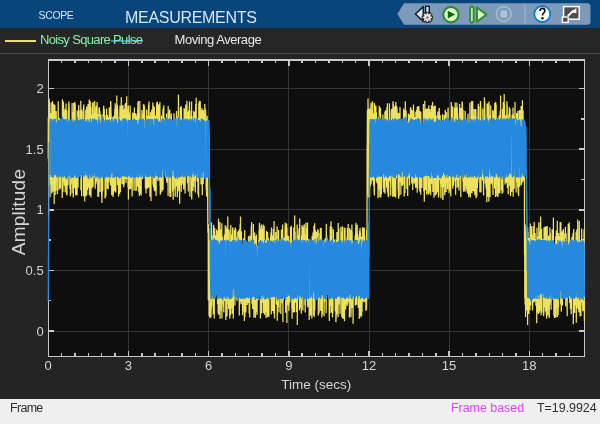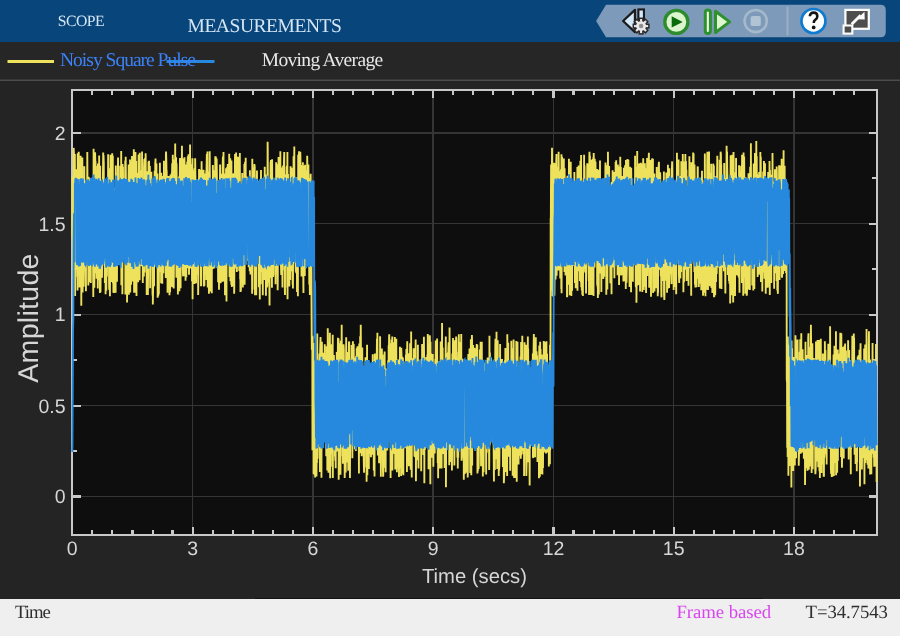--- a/index.html
+++ b/index.html
@@ -1,19 +1,19 @@
 <!DOCTYPE html>
 <html><head><meta charset="utf-8"><style>
 html,body{margin:0;padding:0;}
 body{width:600px;height:424px;position:relative;overflow:hidden;background:#242424;font-family:"Liberation Sans",sans-serif;transform:translateZ(0);}
-.abs{position:absolute;opacity:0.999;font-family:Liberation Serif, serif;}
+.abs{position:absolute;opacity:0.999;}
 </style></head><body>
 <div class="abs" style="left:0;top:0;width:600px;height:28px;background:#07457a"></div>
 <div class="abs" style="left:38.5px;top:8.5px;font-size:10.5px;letter-spacing:-0.35px;color:#d5e6f5;">SCOPE</div>
-<div class="abs" style="left:125px;top:8.5px;font-size:13px;letter-spacing:-0.3px;color:#d5e6f5;">MEASUREMENTS</div>
+<div class="abs" style="left:125px;top:8.5px;font-size:16px;letter-spacing:-0.3px;color:#d5e6f5;">MEASUREMENTS</div>
 <svg width="206" height="28" style="position:absolute;left:394px;top:0;will-change:transform" xmlns="http://www.w3.org/2000/svg">
 <path d="M10,3.2 L3.4,14 L10,24.8 H193 Q196.5,24.8 196.5,21.3 V6.7 Q196.5,3.2 193,3.2 Z" fill="#7d9aba"></path>
 <g transform="translate(-394,0)">
 <path d="M423.3,6.6 L415.4,14 L423.3,21.4 Z" fill="#d4e9f9" stroke="#1b1b1b" stroke-width="1.5" stroke-linejoin="round"></path>
 <rect x="425.6" y="6.3" width="3.7" height="8.5" fill="#d4e9f9" stroke="#1b1b1b" stroke-width="1.4"></rect>
 <g transform="translate(427.4,17.4)">
 <g fill="#e9e9e9" stroke="#2a2a2a" stroke-width="1.0">
 <rect x="-1.2" y="-5.2" width="2.4" height="10.4"></rect>
 <rect x="-1.2" y="-5.2" width="2.4" height="10.4" transform="rotate(45)"></rect>
 <rect x="-1.2" y="-5.2" width="2.4" height="10.4" transform="rotate(90)"></rect>
@@ -35,21 +35,21 @@
 <rect x="563.6" y="6.6" width="15.6" height="12.6" fill="#4d4d4d" stroke="#fbfbfb" stroke-width="1.5"></rect>
 <line x1="567.8" y1="16.2" x2="573.8" y2="10.2" stroke="#fbfbfb" stroke-width="1.9"></line>
 <path d="M576.3,7.8 L576.5,13.0 L571.3,12.8 Z" fill="#fbfbfb" stroke="none"></path>
 <rect x="562.4" y="17.0" width="5.8" height="5.4" fill="#4d4d4d" stroke="#fbfbfb" stroke-width="1.4"></rect>
 </g>
 </svg>
 <div class="abs" style="left:0;top:28px;width:600px;height:25px;background:#262626"></div>
 <div class="abs" style="left:0;top:53px;width:600px;height:1px;background:#4d4d4d"></div>
 <div class="abs" style="left:5px;top:39.5px;width:31px;height:2px;background:#eee25d"></div>
 <div class="abs" style="left:111px;top:39.5px;width:32px;height:2px;background:#2689de"></div>
-<div class="abs" style="left:40px;top:31.5px;font-size:13px;letter-spacing:-0.66px;color:#3b82f6;">Noisy Square Pulse</div>
+<div class="abs" style="left:40px;top:31.5px;font-size:13px;letter-spacing:-0.66px;color:#86efac;">Noisy Square Pulse</div>
 <div class="abs" style="left:144.5px;top:31.5px;font-size:13px;letter-spacing:-0.45px;color:#e8e8e8;margin-left:30px;">Moving Average</div>
 <svg width="600" height="345" style="position:absolute;left:0;top:54px;will-change:transform" xmlns="http://www.w3.org/2000/svg">
 <rect x="0" y="0" width="600" height="345" fill="#242424"></rect>
 <rect x="48.2" y="6.0" width="536.3" height="296.6" fill="#0e0e0e"></rect>
 <g stroke="#353535" stroke-width="1" shape-rendering="crispEdges">
       <line x1="128.4" y1="6.0" x2="128.4" y2="302.6"></line>
       <line x1="208.6" y1="6.0" x2="208.6" y2="302.6"></line>
       <line x1="288.8" y1="6.0" x2="288.8" y2="302.6"></line>
       <line x1="369.0" y1="6.0" x2="369.0" y2="302.6"></line>
       <line x1="449.1" y1="6.0" x2="449.1" y2="302.6"></line>
@@ -172,14 +172,14 @@
       <text x="43.7" y="281.6" text-anchor="end">0</text>
       <text x="43.7" y="221.0" text-anchor="end">0.5</text>
       <text x="43.7" y="160.3" text-anchor="end">1</text>
       <text x="43.7" y="99.7" text-anchor="end">1.5</text>
       <text x="43.7" y="39.1" text-anchor="end">2</text>
 <text x="316.3" y="334.5" text-anchor="middle" font-size="13.5px">Time (secs)</text>
 <text transform="translate(25,158) rotate(-90)" text-anchor="middle" font-size="19px" letter-spacing="0.2">Amplitude</text>
     </g>
 </svg>
 <div class="abs" style="left:0;top:399px;width:600px;height:25px;background:#efefef"></div>
-<div class="abs" style="left:10px;top:400.5px;font-size:12.5px;letter-spacing:-0.7px;color:#2e2e2e;">Time</div>
+<div class="abs" style="left:10px;top:400.5px;font-size:12.5px;letter-spacing:-0.7px;color:#2e2e2e;">Frame</div>
 <div class="abs" style="left:451px;top:400.5px;font-size:12.5px;letter-spacing:-0.05px;color:#d946ef;">Frame based</div>
-<div class="abs" style="left:537px;top:400.5px;font-size:12.5px;letter-spacing:-0.05px;color:#2e2e2e;">T=34.7543</div>
+<div class="abs" style="left:537px;top:400.5px;font-size:12.5px;letter-spacing:-0.05px;color:#2e2e2e;">T=19.9924</div>
 </body></html>

